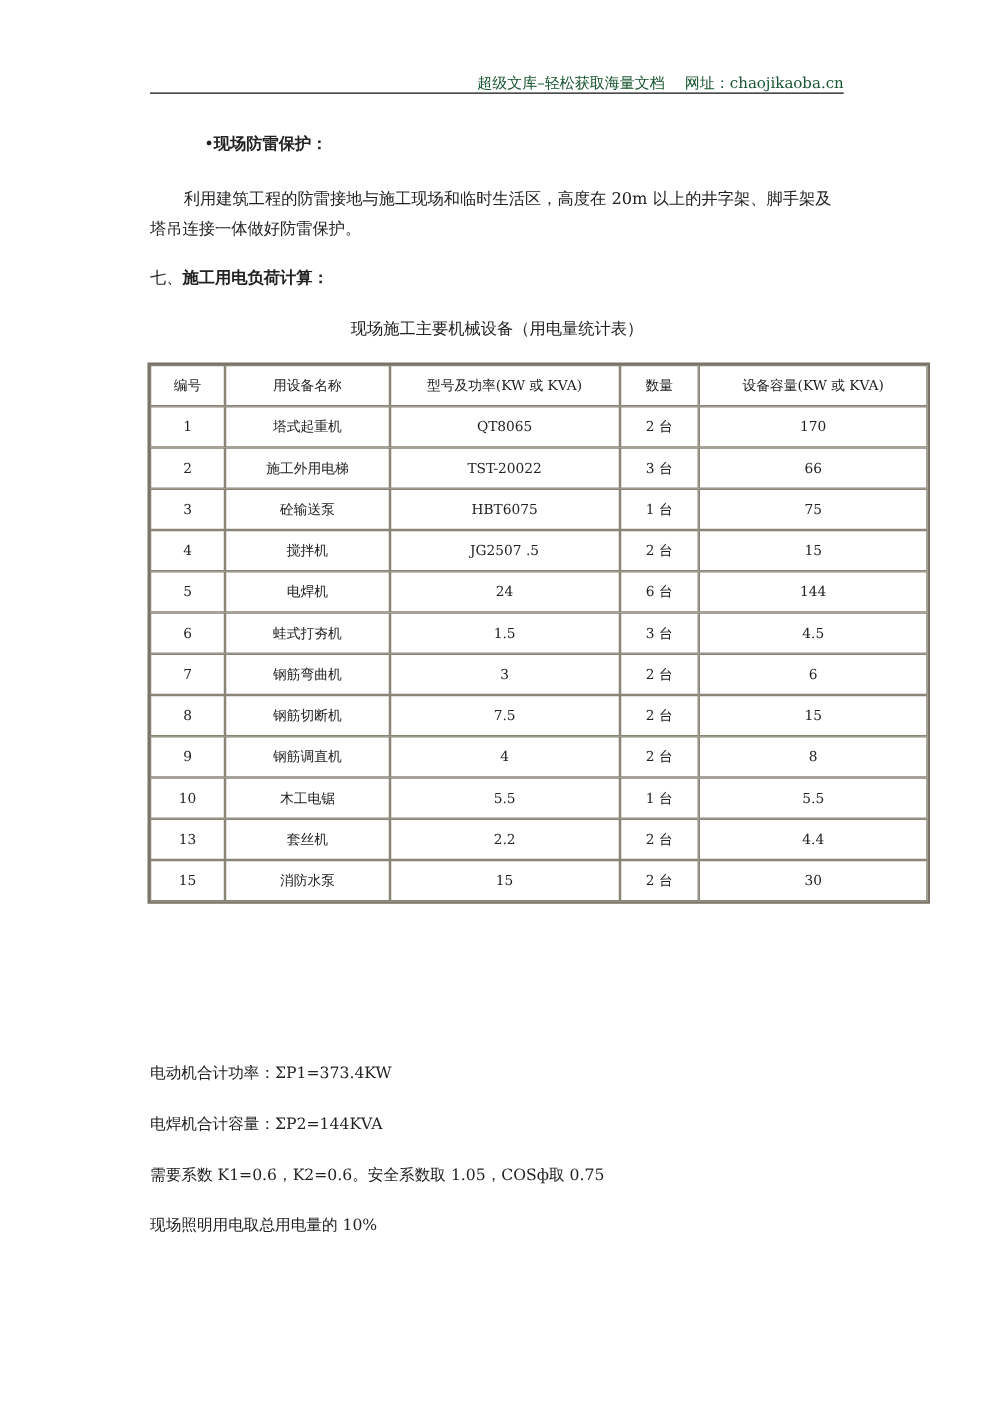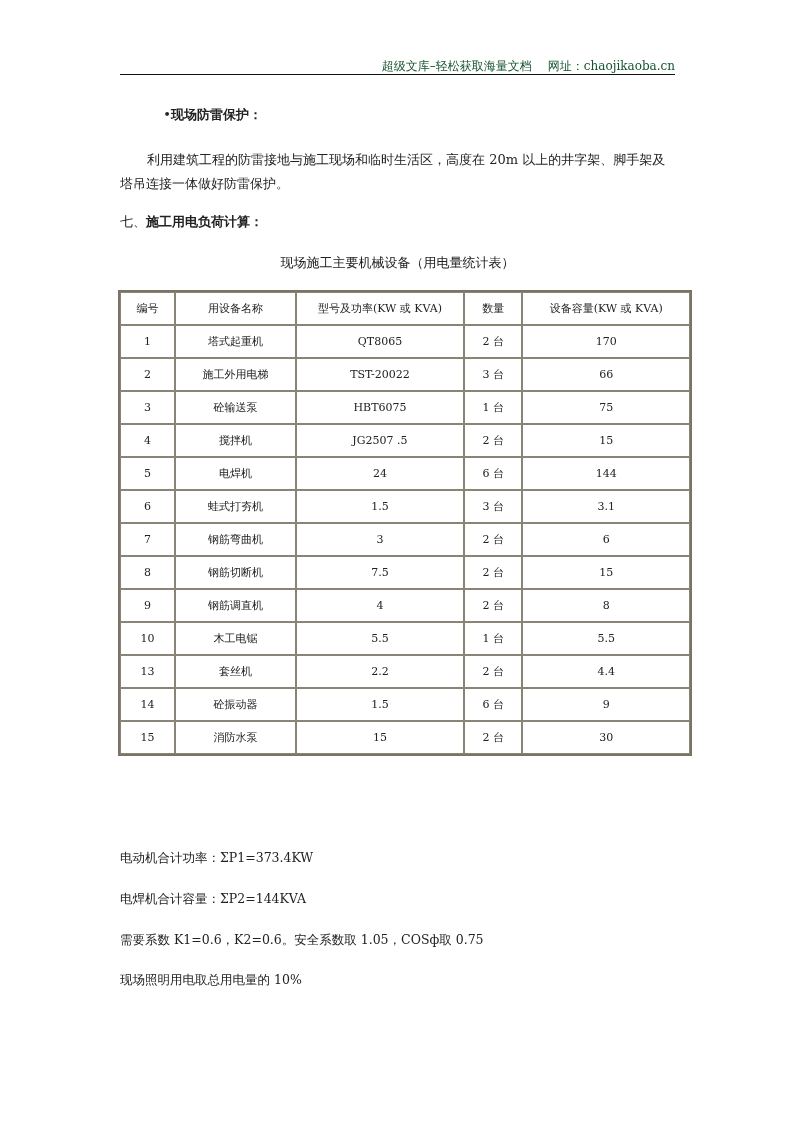--- a/index.html
+++ b/index.html
@@ -9,21 +9,21 @@
             font-size:12px; color:#14532d; }
   .header .sep { display:inline-block; width:16px; }
   .header-rule { position:absolute; left:120px; top:74px; width:555px; height:1px; background:#111; }
   .bullet-line { position:absolute; left:145px; top:106px; font-size:13px; font-weight:bold;text-align:right; }
   .bullet-line .dot { display:inline-block; width:26px; font-weight:normal; }
   .para { position:absolute; left:120px; top:148px; width:555px; font-size:13px; line-height:24px;
           text-indent:27px; }
   .section { position:absolute; left:120px; top:213px; font-size:13px; font-weight:bold; }
   .section .num { font-weight:normal; }
   .caption { position:absolute; left:120px; top:254px; width:555px; text-align:center; font-size:13px; }
-  table.equip { position:absolute; left:118px; top:290px; width:574px; border-collapse:separate;
+  table.equip { position:absolute; left:118px; top:290px; width:626px; border-collapse:separate;
                 border-spacing:0; border:2px solid #7a7466; font-size:11px; }
   table.equip td, table.equip th { border:1px solid #8a8476; height:31px; text-align:center;
                 font-weight:normal; padding:0; }
   .summary { position:absolute; left:120px; font-size:12.5px; }
 </style>
 </head>
 <body>
 
 <div class="header">
   <span>超级文库–轻松获取海量文档</span><span class="sep"></span><span>网址：</span><span>chaojikaoba.cn</span>
@@ -93,21 +93,21 @@
         <td>电焊机</td>
         <td>24</td>
         <td>6 台</td>
         <td>144</td>
       </tr>
       <tr>
         <td>6</td>
         <td>蛙式打夯机</td>
         <td>1.5</td>
         <td>3 台</td>
-        <td>3.1</td>
+        <td>4.5</td>
       </tr>
       <tr>
         <td>7</td>
         <td>钢筋弯曲机</td>
         <td>3</td>
         <td>2 台</td>
         <td>6</td>
       </tr>
       <tr>
         <td>8</td>
@@ -131,27 +131,20 @@
         <td>5.5</td>
       </tr>
       <tr>
         <td>13</td>
         <td>套丝机</td>
         <td>2.2</td>
         <td>2 台</td>
         <td>4.4</td>
       </tr>
       <tr>
-        <td>14</td>
-        <td>砼振动器</td>
-        <td>1.5</td>
-        <td>6 台</td>
-        <td>9</td>
-      </tr>
-      <tr>
         <td>15</td>
         <td>消防水泵</td>
         <td>15</td>
         <td>2 台</td>
         <td>30</td>
       </tr>
     </tbody>
 </table>
 
 <div class="summary" style="top:850px">电动机合计功率：ΣP1=373.4KW</div>

